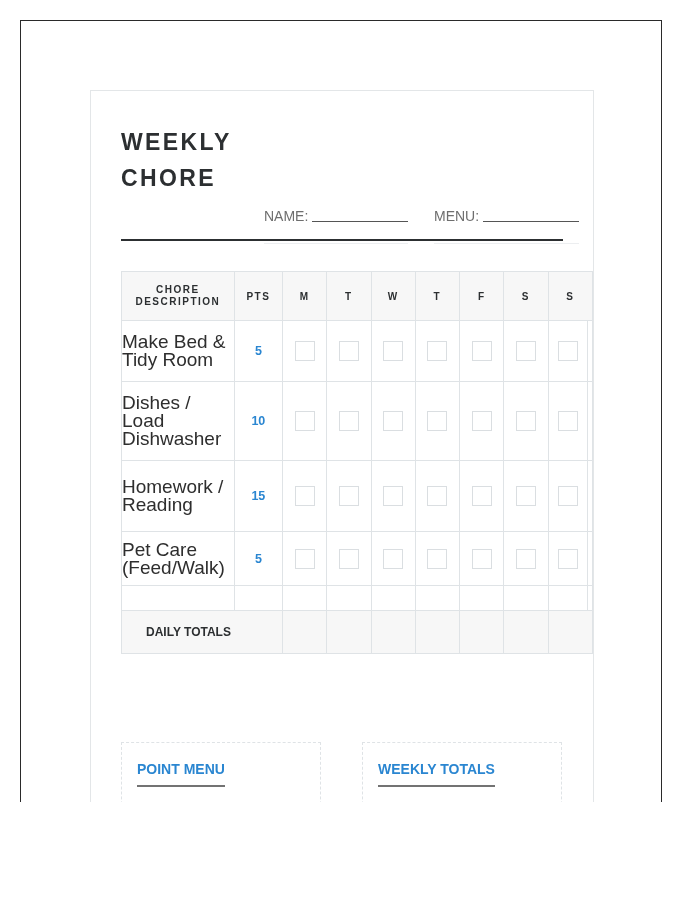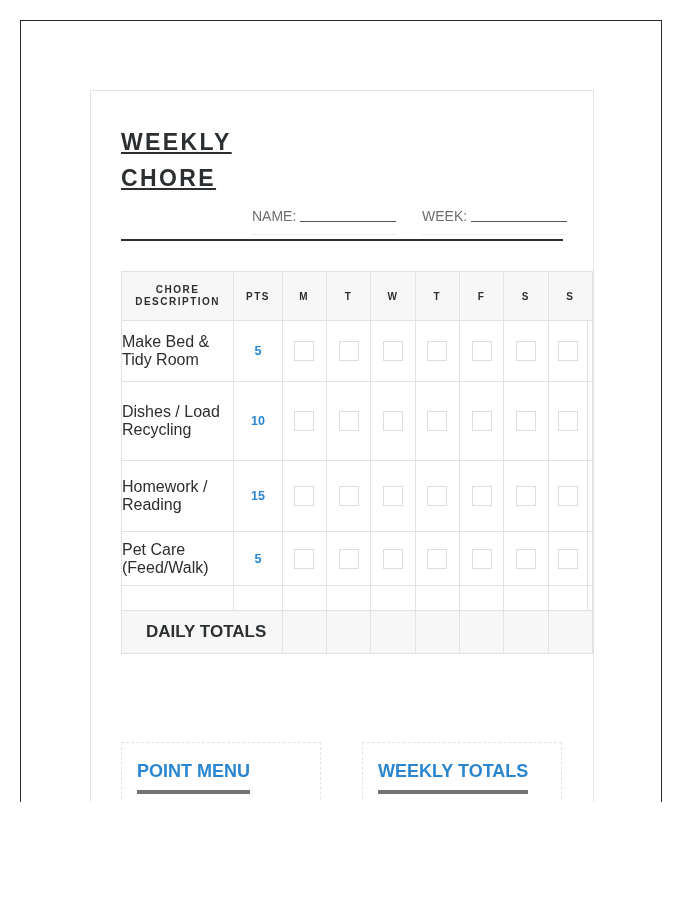--- a/index.html
+++ b/index.html
@@ -5,70 +5,70 @@
   html, body { margin: 0; padding: 0; background: #ffffff; }
   body { width: 700px; height: 900px; position: relative; overflow: hidden;
          font-family: "Liberation Sans", sans-serif; color: #2b2b2b; }
   .viewport { position: absolute; left: 0; top: 0; width: 700px; height: 802px; overflow: hidden; }
   .frame { position: absolute; left: 20px; top: 20px; width: 640px; height: 900px;
            border: 1px solid #2a2a2a; border-bottom: none; background: #fff; }
   .card { position: absolute; left: 69px; top: 69px; width: 502px; height: 900px;
           border: 1px solid #e3e6e8; border-bottom: none; background: #fff; }
   .title { position: absolute; left: 30px; top: 33px; font-size: 23px; font-weight: bold;
            letter-spacing: 2.4px; line-height: 36px; color: #2c2f31; margin: 0; }
-  .title span { display: block; text-decoration: underline; }
+  .title span { display: block; }
   .field { position: absolute; top: 117px; font-size: 14px; color: #6e6e6e;
-           border-bottom: 1px solid #eceef0; padding-bottom: 10px; white-space: nowrap; }
+           border-bottom: 1px solid #eceef0; padding-bottom: 19px; white-space: nowrap; margin-left: 12px; }
   .field .blank { display: inline-block; width: 96px; border-bottom: 1px solid #555;
                   height: 12px; margin-left: 4px; vertical-align: -1px; }
   .field.name { left: 161px; }
   .field.week { left: 331px; }
   .rule { position: absolute; left: 30px; top: 148px; width: 442px; height: 2px; background: #2c2f31; }
 
   table.tracker { position: absolute; left: 30px; top: 180px; border-collapse: collapse;
                   table-layout: fixed; }
   table.tracker th, table.tracker td { border: 1px solid #dfe3e6; padding: 0; }
   table.tracker th { background: #f7f7f7; height: 48px; font-size: 10px; font-weight: bold;
                      letter-spacing: 1.5px; color: #2c2f31; text-align: center; }
   table.tracker th.desc { line-height: 12px; }
-  td.chore { font-size: 16px; line-height: 18px; color: #2e2e2e; padding: 0 8px 0 12px;
+  td.chore { font-size: 19px; line-height: 18px; color: #2e2e2e; padding: 0 8px 0 12px;
              vertical-align: middle; margin-top: 36px; }
   td.pts { text-align: center; font-size: 12.5px; font-weight: bold; color: #2a86d1; }
   td.day { text-align: center; }
   .box { display: inline-block; width: 18px; height: 18px; border: 1px solid #dadee1; background: #fff;
          vertical-align: middle; }
   td.sliver { width: 4px; }
   tr.totals td { background: #f7f7f7; height: 42px; }
-  tr.totals td.label { font-size: 17px; font-weight: bold; color: #2c2f31; padding-left: 24px; }
+  tr.totals td.label { font-size: 12px; font-weight: bold; color: #2c2f31; padding-left: 24px; }
   tr.empty td { height: 24px; }
 
   .panel { position: absolute; top: 651px; width: 198px; height: 200px;
            border: 1px dashed #dfe3e6; border-bottom: none; }
   .panel.menu { left: 30px; }
   .panel.summary { left: 271px; }
-  .panel h3 { margin: 0; position: absolute; left: 15px; top: 18px; font-size: 18px; font-weight: bold;
-              color: #2a86d1; padding-bottom: 8px; border-bottom: 4px solid #737373; }
+  .panel h3 { margin: 0; position: absolute; left: 15px; top: 18px; font-size: 14px; font-weight: bold;
+              color: #2a86d1; padding-bottom: 8px; border-bottom: 2px solid #737373; }
 </style>
 </head>
 <body>
 
 <div class="viewport">
  <div class="frame">
   <div class="card">
 
     <h1 class="title">
       <span>WEEKLY</span>
       <span>CHORE</span>
     </h1>
 
     <div class="field name">
       <span>NAME:</span><span class="blank"></span>
     </div>
     <div class="field week">
-      <span>WEEK:</span><span class="blank"></span>
+      <span>MENU:</span><span class="blank"></span>
     </div>
 
     <div class="rule"></div>
 
     <table class="tracker">
       <colgroup>
         <col style="width:113px">
             <col style="width:49px">
         <col style="width:45px">
             <col style="width:45px">
@@ -102,21 +102,21 @@
           <td class="day"><span class="box"></span></td>
           <td class="day"><span class="box"></span></td>
           <td class="day"><span class="box"></span></td>
           <td class="day"><span class="box"></span></td>
           <td class="day"><span class="box"></span></td>
           <td class="day"><span class="box"></span></td>
           <td class="day"><span class="box"></span></td>
           <td class="sliver"></td>
         </tr>
         <tr style="height:79px">
-          <td class="chore">Dishes / Load Recycling</td>
+          <td class="chore">Dishes / Load Dishwasher</td>
           <td class="pts">10</td>
           <td class="day"><span class="box"></span></td>
           <td class="day"><span class="box"></span></td>
           <td class="day"><span class="box"></span></td>
           <td class="day"><span class="box"></span></td>
           <td class="day"><span class="box"></span></td>
           <td class="day"><span class="box"></span></td>
           <td class="day"><span class="box"></span></td>
           <td class="sliver"></td>
         </tr>

